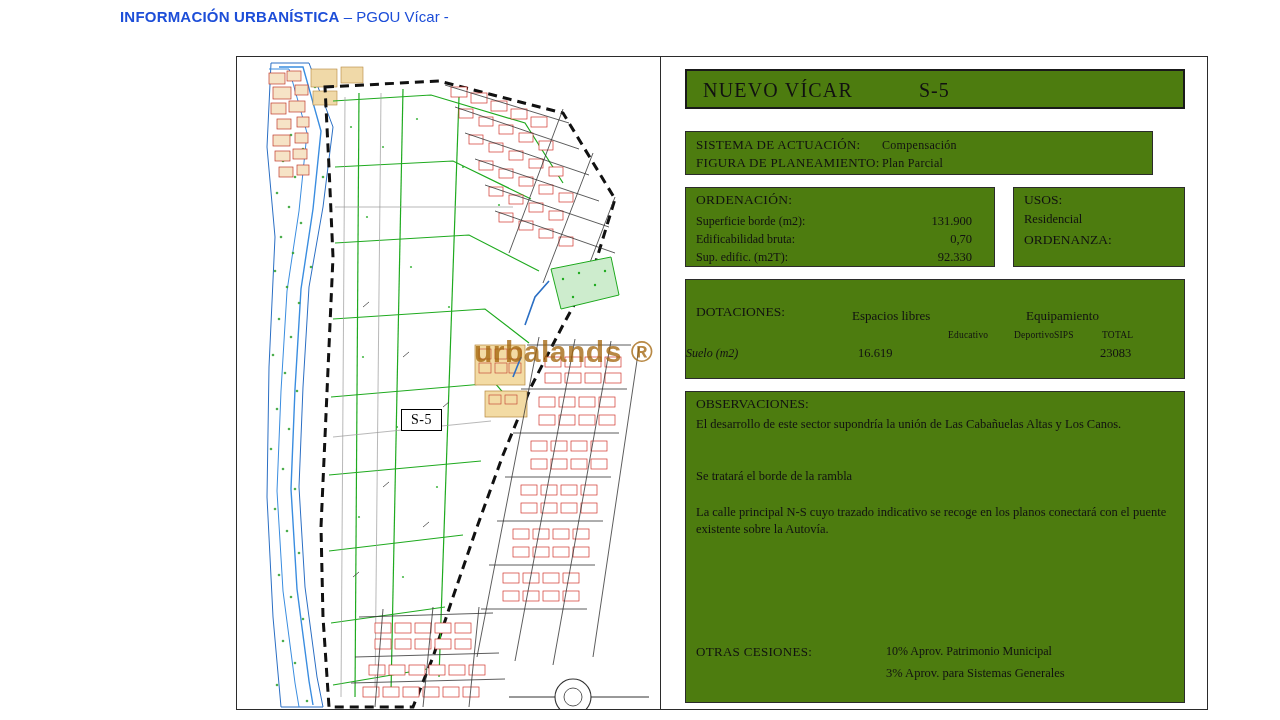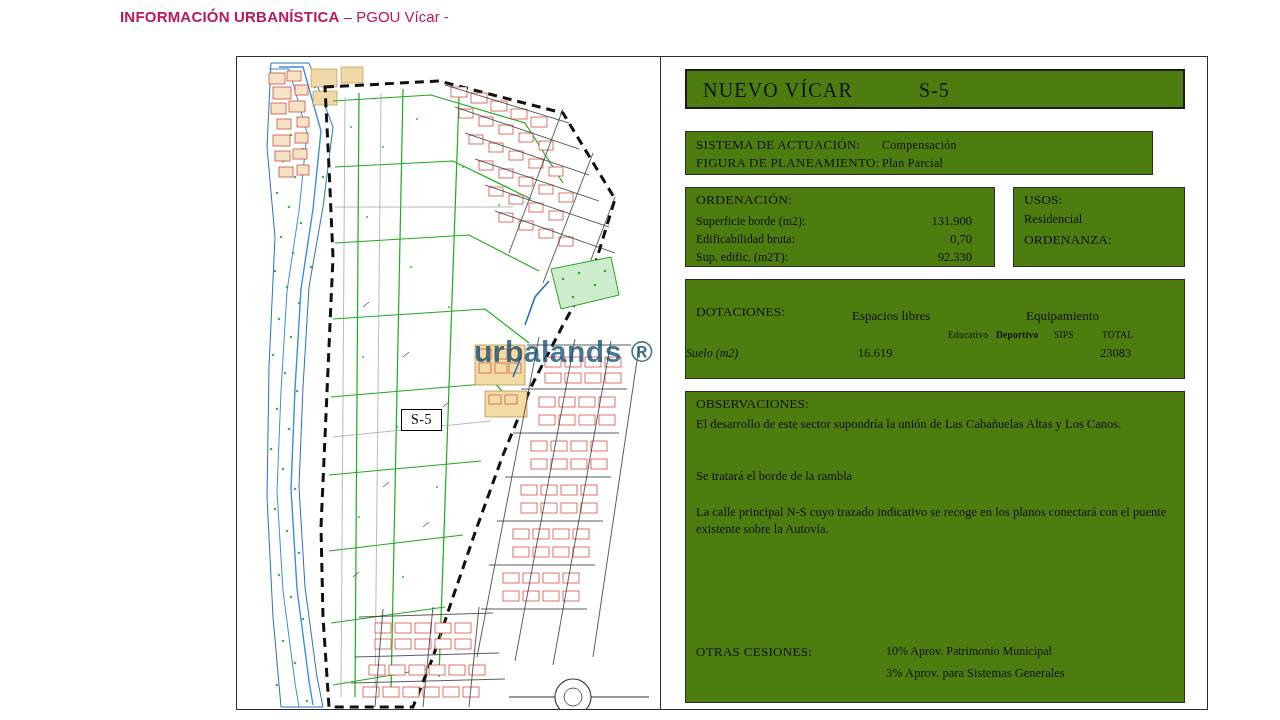--- a/index.html
+++ b/index.html
@@ -18,21 +18,21 @@
     height: 720px;
     background: #ffffff;
   }
 
   
   .doc-header {
     position: absolute;
     left: 120px;
     top: 8px;
     font-size: 15px;
-    color: #be185d;
+    color: #1d4ed8;
     white-space: nowrap;
   }
   .doc-header .strong {
     font-weight: bold;
     letter-spacing: 0.2px;
   }
   .doc-header .sub {
     font-weight: normal;
   }
 
@@ -218,21 +218,21 @@
     top: 28px;
     font-size: 13px;
   }
   .dot-box .sub {
     position: absolute;
     top: 50px;
     font-size: 9.5px;
     letter-spacing: 0.2px;
   }
   .dot-box .sub-edu { left: 262px; }
-  .dot-box .sub-dep { left: 310px; font-weight: bold; }
+  .dot-box .sub-dep { left: 328px; }
   .dot-box .sub-sips { left: 368px; }
   .dot-box .sub-tot { left: 416px; }
   .dot-box .r-lbl {
     position: absolute;
     left: 0;
     top: 66px;
     font-size: 12px;
     font-style: italic;
   }
   .dot-box .r-el {
@@ -291,21 +291,21 @@
     font-size: 12.5px;
   }
 
   
   .watermark {
     position: absolute;
     left: 474px;
     top: 335px;
     font-size: 30px;
     font-weight: bold;
-    color: #0c4a6e;
+    color: #a16207;
     opacity: 0.75;
     letter-spacing: 0.5px;
     pointer-events: none;
     font-family: "Liberation Sans", sans-serif;
   }
 </style>
 </head>
 <body>
 
 <div class="page">

